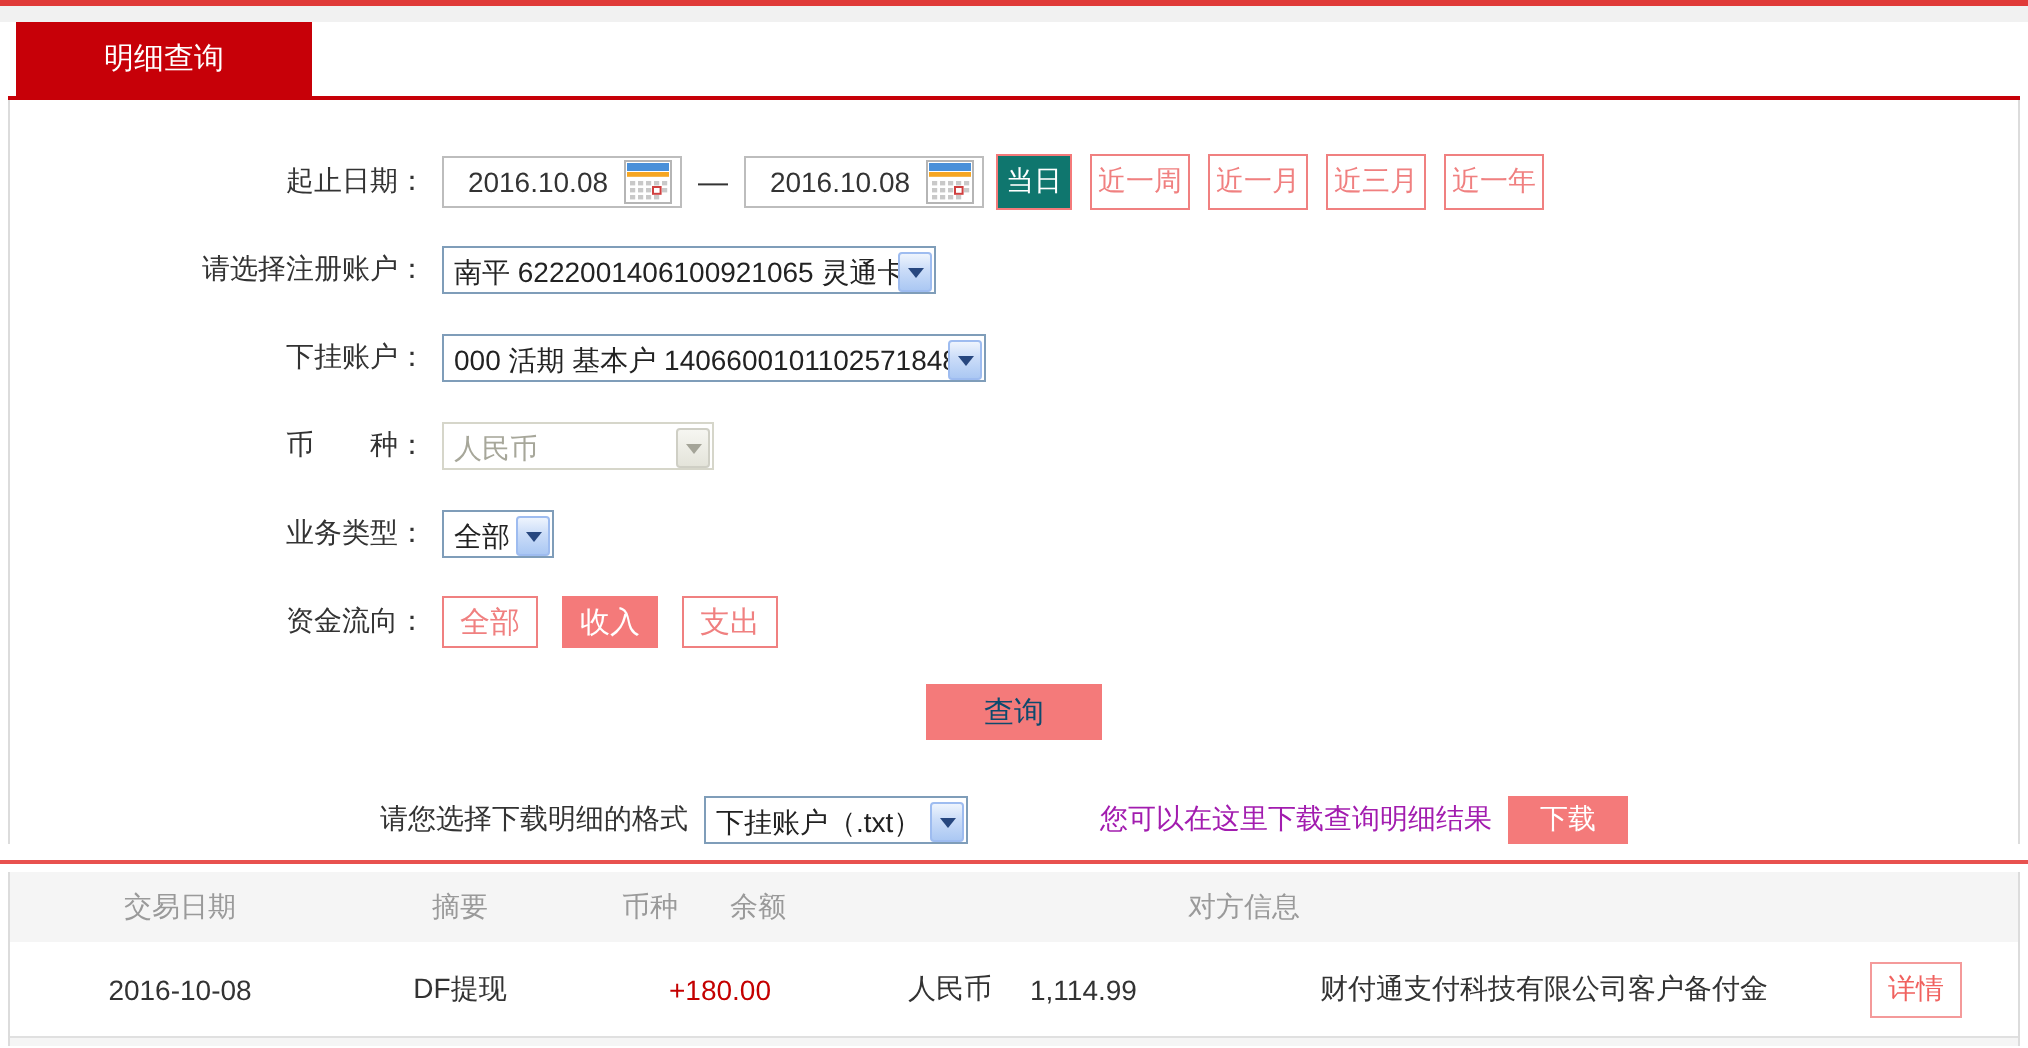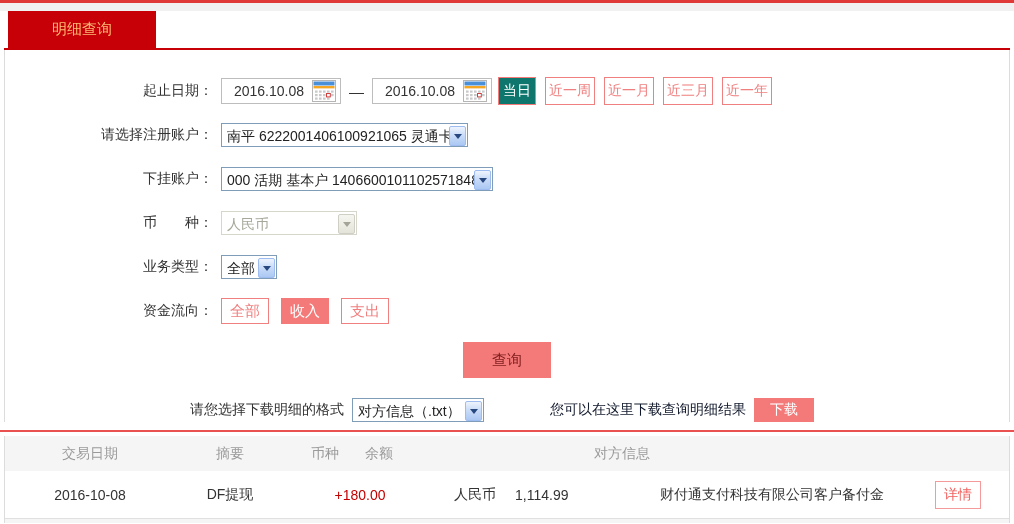--- a/index.html
+++ b/index.html
@@ -6,21 +6,21 @@
   html,body { background:#fff; }
   body { font-family:"Liberation Sans", sans-serif; }
   .page { position:relative; width:1014px; height:524px; background:#fff; overflow:hidden; }
 
   
   .topline { height:3px; background:#e03a38; }
   .header { position:relative; height:47px; background:#fff; }
   .header .graybar { height:8px; background:#f1f1f1; }
   .tab {
     position:absolute; left:8px; top:8px; width:148px; height:37px;
-    background:#c70008; color:#fdba74; font-size:15px;
+    background:#c70008; color:#ffffff; font-size:15px;
     display:flex; align-items:center; justify-content:center; cursor:pointer;
   }
   .tab-underline { position:absolute; left:4px; right:4px; bottom:0; height:2px; background:#c70008; }
 
   
   .panel { margin:0 4px; border-left:1px solid #dcdcdc; border-right:1px solid #dcdcdc; background:#fff; }
   .panel-form { padding-top:28px; }
 
   .form-row { display:flex; align-items:center; height:26px; margin-bottom:18px; }
   .form-label { width:208px; text-align:right; font-size:14px; color:#333; flex-shrink:0; }
@@ -49,27 +49,27 @@
   .xsel.disabled .arrow { border-color:#cfcfc5; background:linear-gradient(#f6f6f1,#e4e4da); }
   .xsel.disabled .arrow i { border-top-color:#a4a498; }
 
   
   .flow-btn { height:26px; font-size:15px; margin-right:12px; display:flex; align-items:center; cursor:pointer; }
   .flow-btn.outline { border:1px solid #f08080; color:#f08080; background:#fff; padding:0 8px; }
   .flow-btn.filled { background:#f47a7a; color:#fff; border:1px solid #f47a7a; padding:0 8px; }
 
   
   .query-row { display:flex; justify-content:center; height:28px; }
-  .query-btn { width:88px; height:36px; background:#f47a7a; color:#7f1d1d; border:0; font-size:15px; cursor:pointer; font-family:"Liberation Sans",sans-serif; }
+  .query-btn { width:88px; height:28px; background:#f47a7a; color:#0c4a6e; border:0; font-size:15px; cursor:pointer; font-family:"Liberation Sans",sans-serif; }
 
   
   .dl-row { display:flex; align-items:center; height:24px; margin-top:28px; margin-left:185px; }
   .dl-label { font-size:14px; color:#333; }
   .dl-sel { width:132px; margin-left:8px; }
-  .dl-hint { font-size:14px; color:#0f172a; margin-left:66px; }
+  .dl-hint { font-size:14px; color:#a21caf; margin-left:66px; }
   .dl-btn { width:60px; height:24px; background:#f47a7a; color:#fff; border:0; font-size:14px; margin-left:8px; cursor:pointer; font-family:"Liberation Sans",sans-serif; }
 
   
   .table-top-line { height:2px; background:#e8514f; margin-top:8px; }
   .tgap { height:4px; background:#fff; }
   .thead { display:flex; align-items:center; height:35px; background:#f5f5f5; color:#9a9a9a; font-size:14px; }
   .trow { display:flex; align-items:center; height:48px; background:#fff; font-size:14px; color:#333; border-bottom:1px solid #e0e0e0; }
   .c1{width:170px;text-align:center;} .c2{width:110px;text-align:center;}
   .c3{width:150px;text-align:center;} .c4{width:80px;text-align:center;}
   .c5{width:134px;text-align:left;} .c6{width:246px;text-align:center;white-space:nowrap;}
@@ -210,21 +210,21 @@
       </span>
     </div>
 
     <div class="query-row">
       <button class="query-btn">查询</button>
     </div>
 
     <div class="dl-row">
       <span class="dl-label">请您选择下载明细的格式</span>
       <span class="xsel dl-sel">
-        <span class="txt">对方信息（.txt）</span>
+        <span class="txt">下挂账户（.txt）</span>
         <span class="arrow">
             <i></i>
           </span>
       </span>
       <span class="dl-hint">您可以在这里下载查询明细结果</span>
       <button class="dl-btn">下载</button>
     </div>
 
   </div>
 

